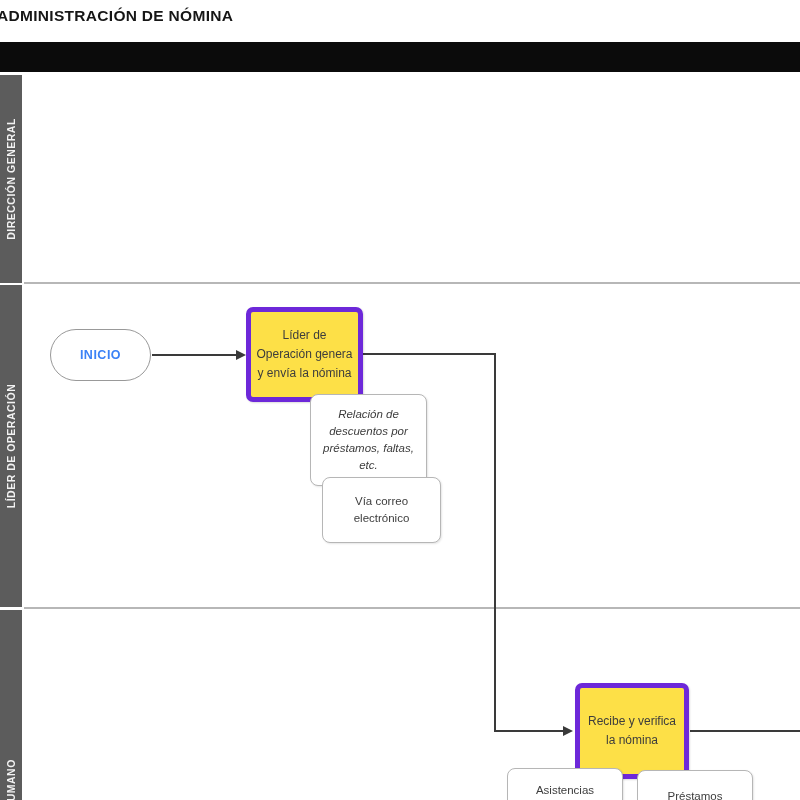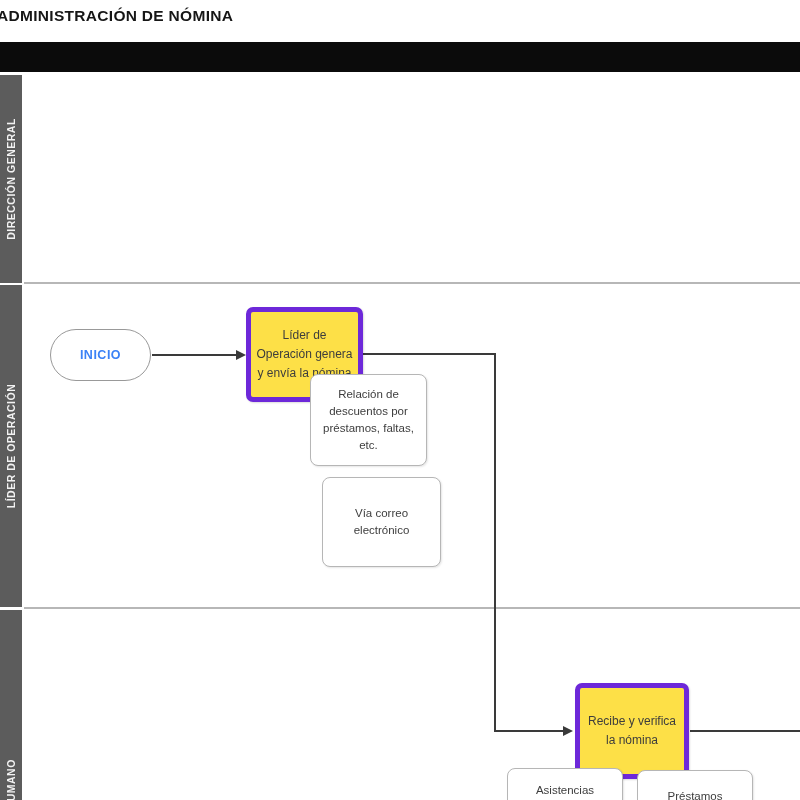--- a/index.html
+++ b/index.html
@@ -91,26 +91,26 @@
 <div class="arrowhead" style="left:563px;top:726px;"></div>
 
 <div class="line" style="left:690px;top:730px;width:110px;height:2px;"></div>
 
 <div class="node terminator" style="left:50px;top:329px;width:101px;height:52px;">INICIO</div>
 
 <div class="node process" style="left:246px;top:307px;width:117px;height:95px;z-index:1;">Líder de
 Operación genera
 y envía la nómina</div>
 
-<div class="node note" style="left:310px;top:374px;width:117px;height:92px;z-index:2;">Relación de
+<div class="node note" style="left:310px;top:394px;width:117px;height:92px;z-index:2;font-style:italic;">Relación de
 descuentos por
 préstamos, faltas,
 etc.</div>
 
-<div class="node note" style="left:322px;top:477px;width:119px;height:90px;z-index:3;">Vía correo
+<div class="node note" style="left:322px;top:477px;width:119px;height:66px;z-index:3;">Vía correo
 electrónico</div>
 
 <div class="node process" style="left:575px;top:683px;width:114px;height:96px;z-index:1;">Recibe y verifica
 la nómina</div>
 
 <div class="node note top-aligned" style="left:507px;top:768px;width:116px;height:78px;padding-top:13px;z-index:2;">Asistencias</div>
 
 <div class="node note top-aligned" style="left:637px;top:770px;width:116px;height:78px;padding-top:17px;z-index:2;">Préstamos</div>
 
 </body></html>

